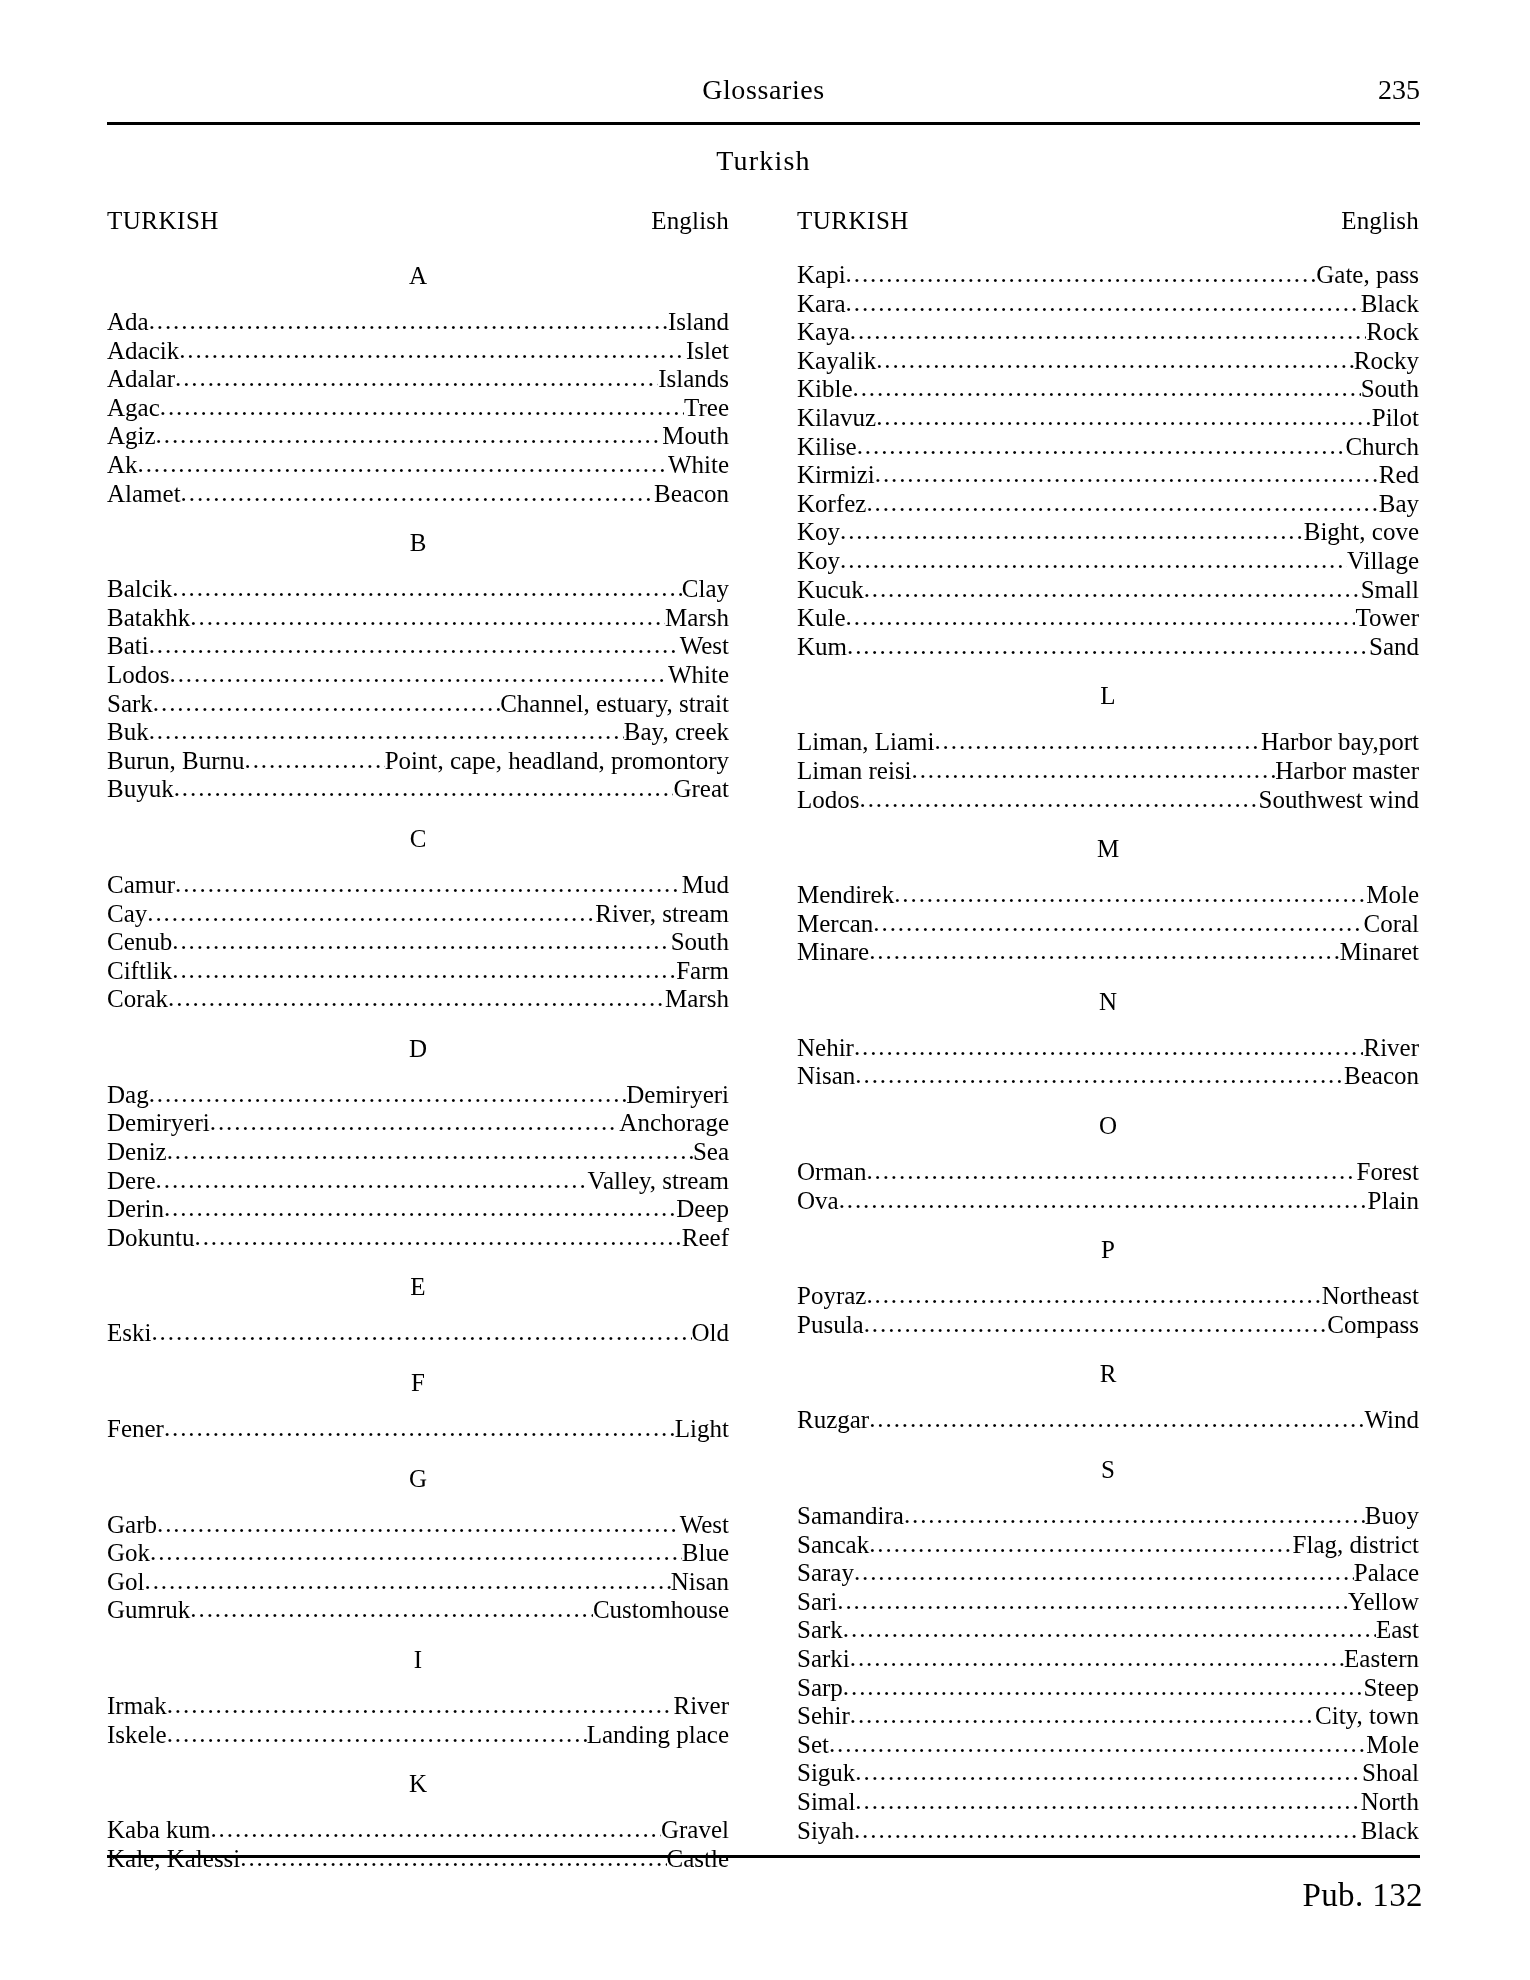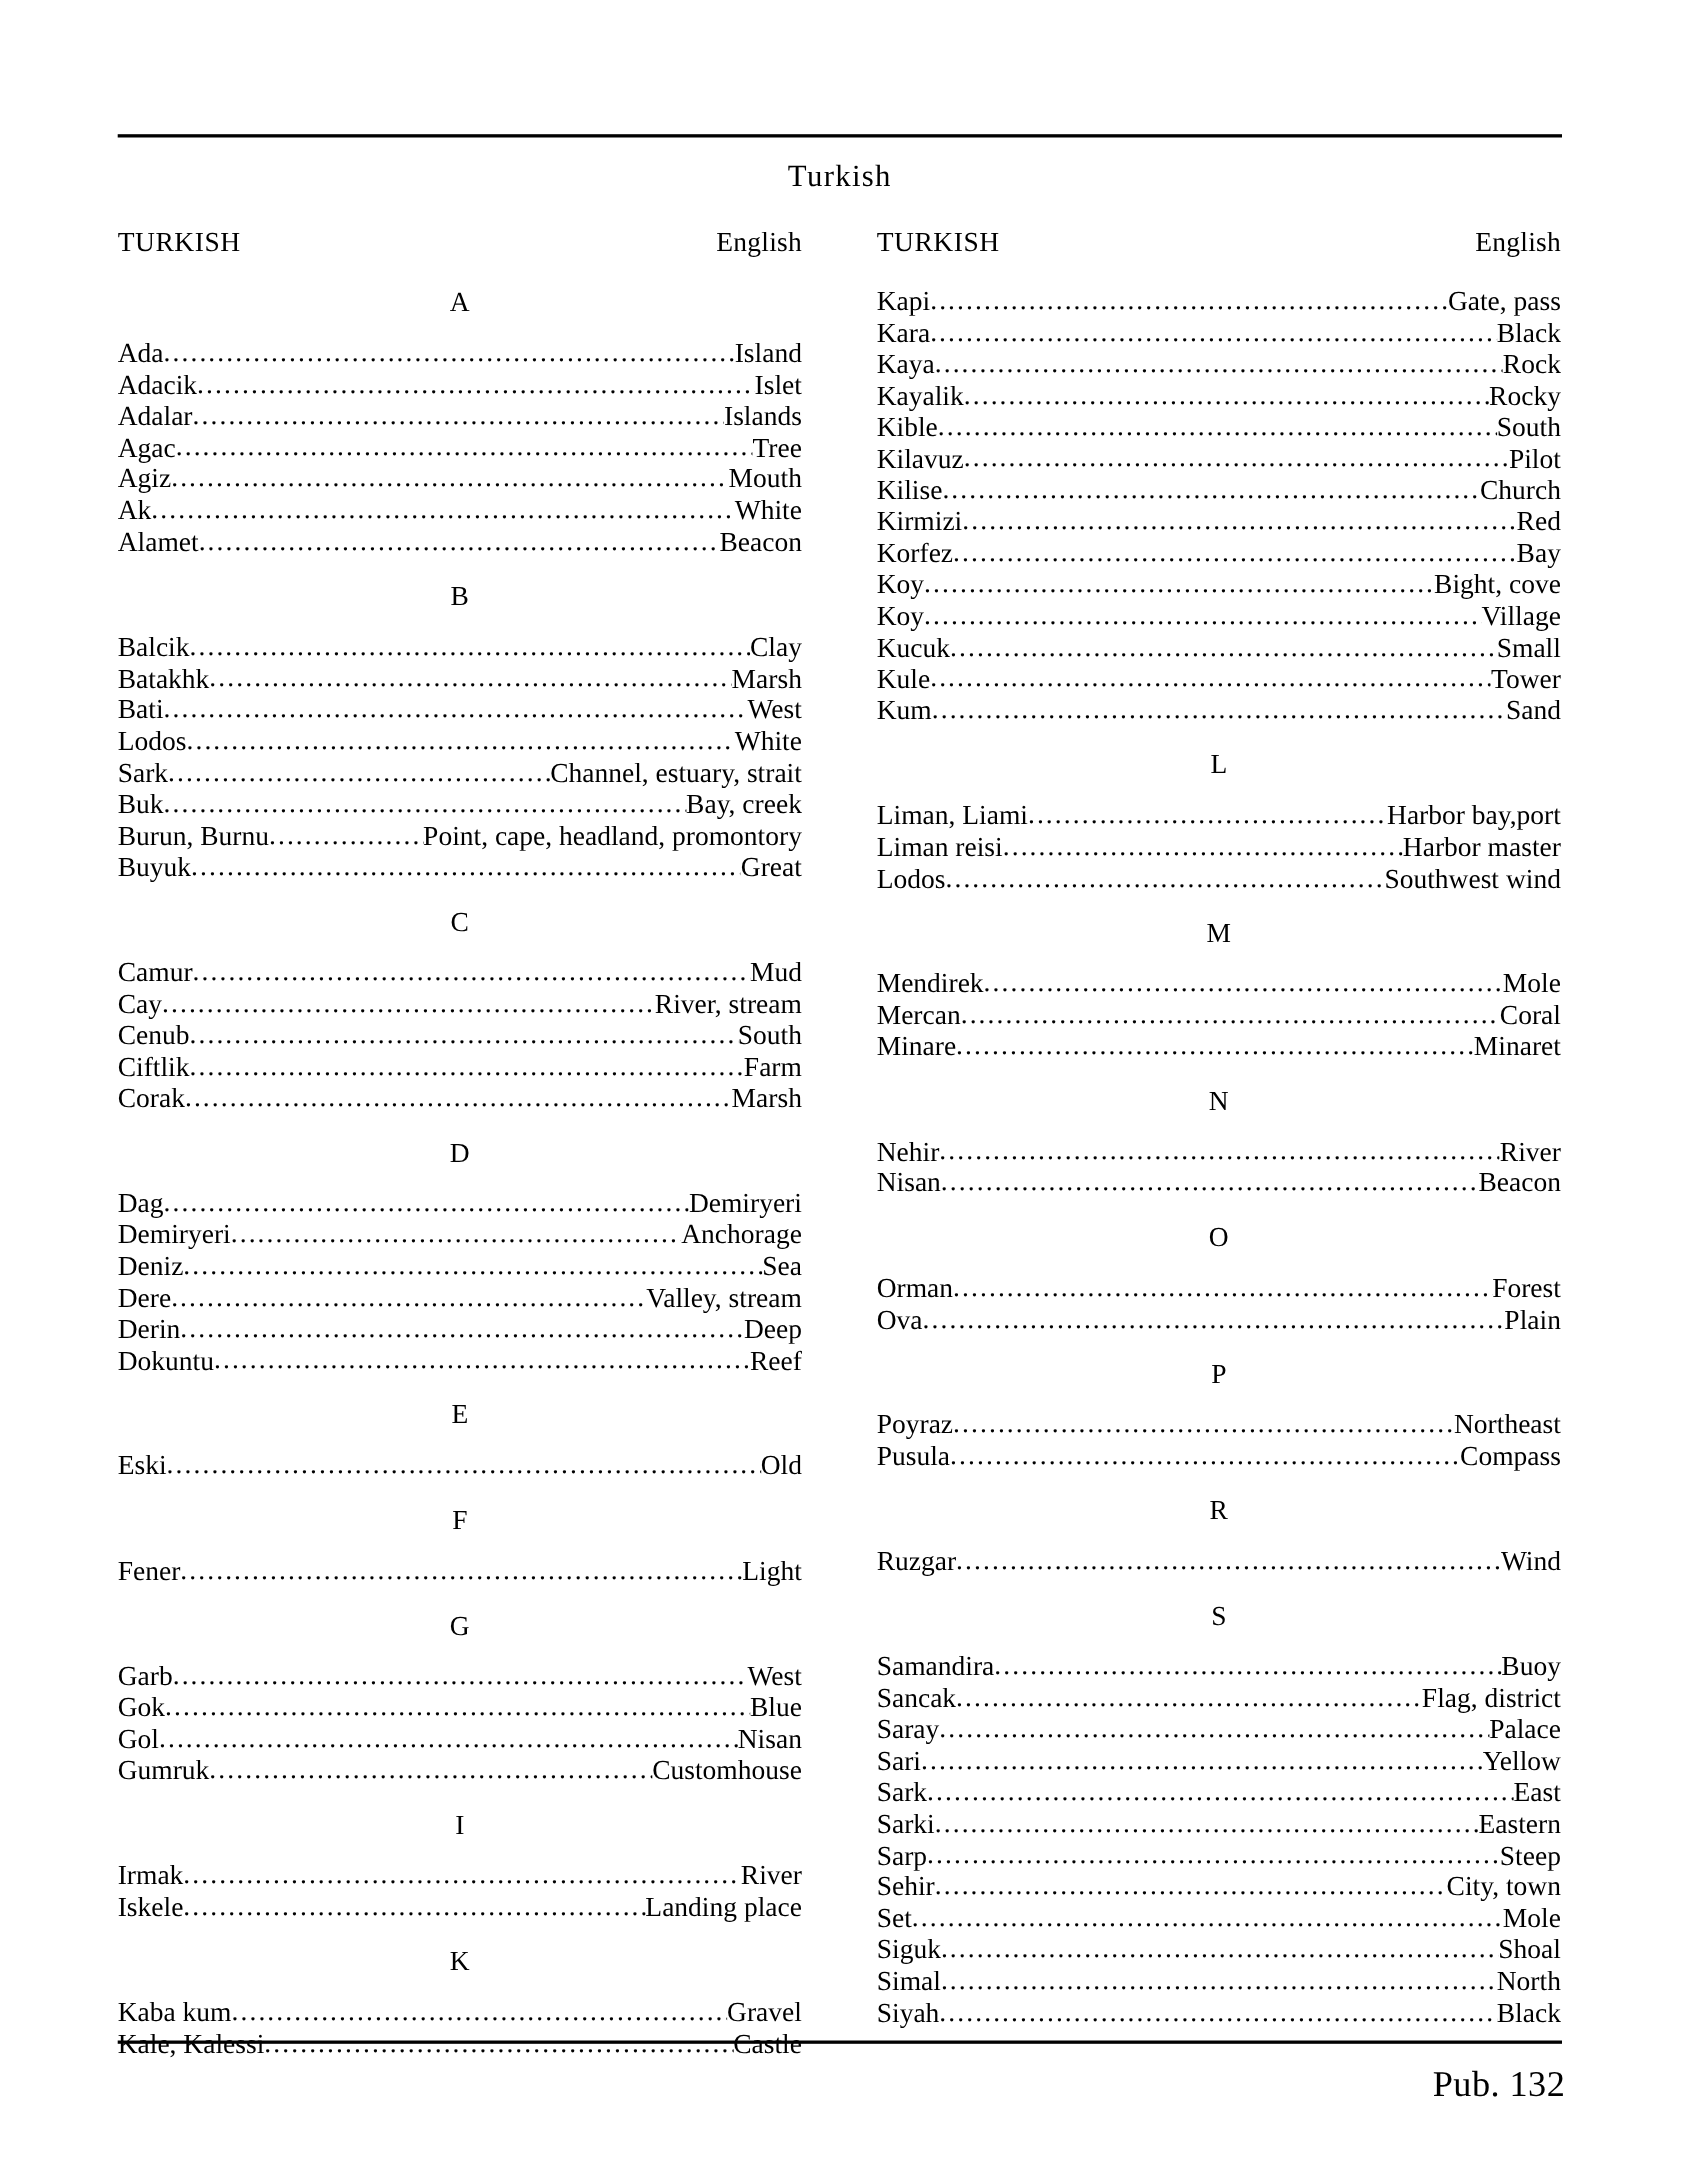--- a/index.html
+++ b/index.html
@@ -143,20 +143,24 @@
   }
   .entry .gloss {
     flex: 0 0 auto;
   }
 </style>
 </head>
 <body>
 
 <div class="page">
 
+  <div class="running-head">
+    <div class="running-head-title">Glossaries</div>
+    <div class="running-head-pageno">235</div>
+  </div>
 
   <div class="rule-top"></div>
 
   <div class="lang-heading">Turkish</div>
 
   <div class="columns">
     <div class="column">
       <div class="col-head">
         <span class="src">TURKISH</span>
         <span class="dst">English</span>

